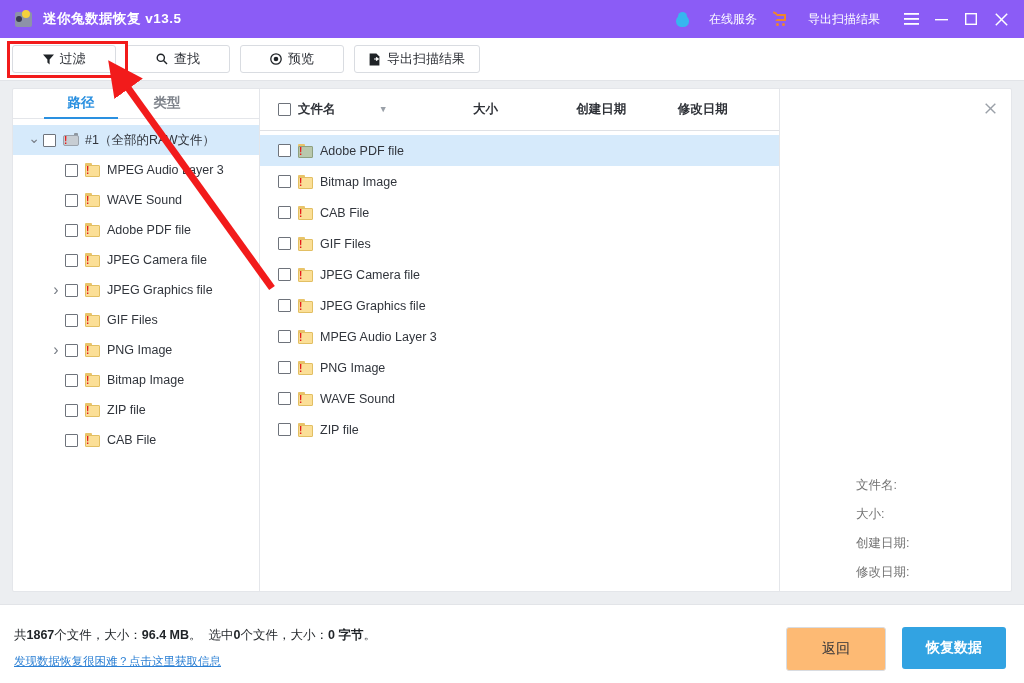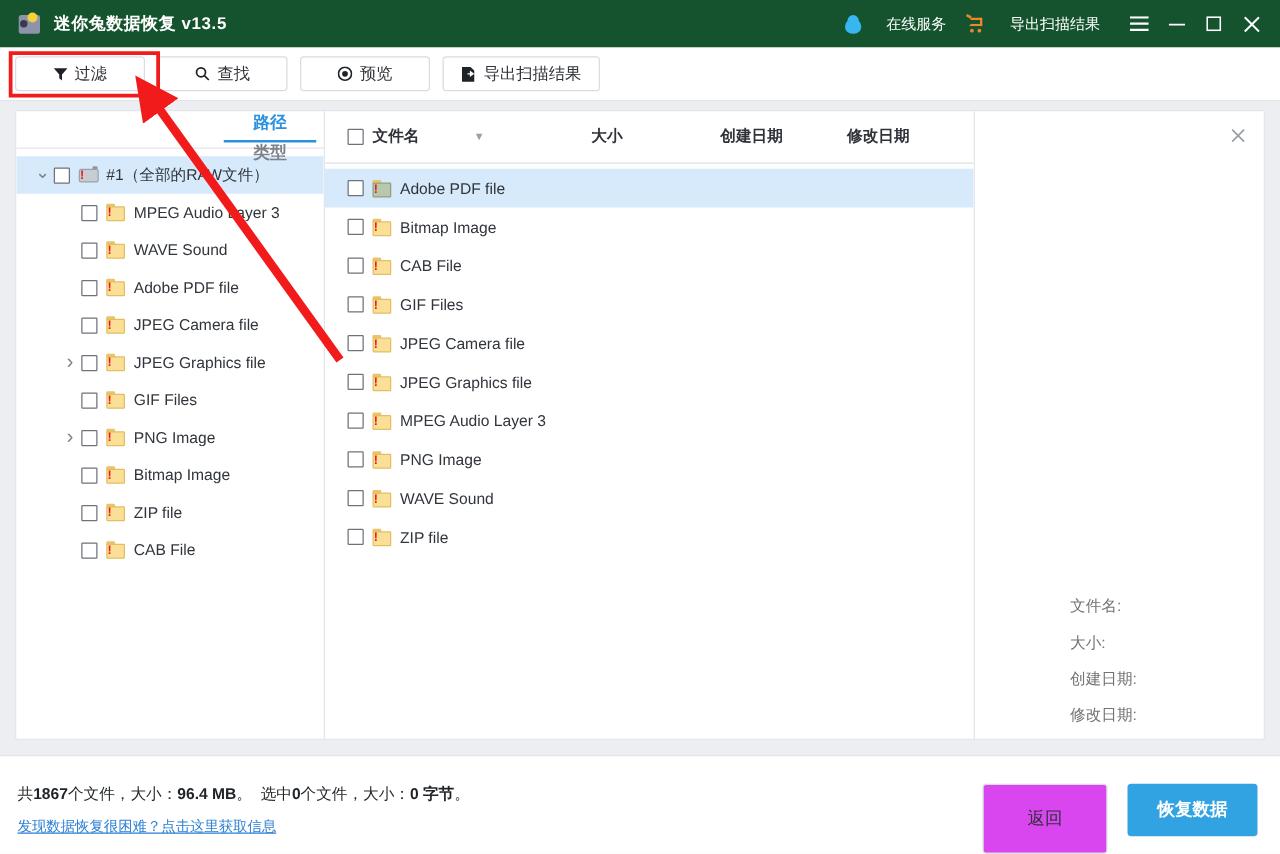--- a/index.html
+++ b/index.html
@@ -12,21 +12,21 @@
   #app {
     position: relative;
     width: 1024px; height: 683px;
     background: #eceef1;
   }
 
   
   .titlebar {
     position: absolute; left: 0; top: 0;
     width: 1024px; height: 38px;
-    background: #14532d;
+    background: #8b5cf6;
     display: flex; align-items: center;
   }
   .app-logo {
     width: 20px; height: 20px; margin-left: 14px; margin-right: 9px;
     position: relative; flex: none;
   }
   .app-logo .l-base {
     position: absolute; left: 1px; top: 3px;
     width: 17px; height: 15px;
     background: #8d93a8; border-radius: 2px;
@@ -119,21 +119,20 @@
   .left-panel {
     width: 247px; flex: none;
     border-right: 1px solid #e4e6ea;
     display: flex; flex-direction: column;
     overflow: hidden;
   }
   .tabs {
     height: 30px; display: flex; align-items: flex-end;
     padding-left: 25px;
     border-bottom: 1px solid #e4e6ea;
-    flex-direction: column;
   }
   .tab {
     width: 86px; text-align: center; font-size: 13.5px;
     padding-bottom: 6px; cursor: pointer;
     color: #7d828a; position: relative; font-weight: bold;
   }
   .tab.active { color: #2a90e0; }
   .tab.active::after {
     content: ""; position: absolute; left: 6px; right: 6px; bottom: -1px;
     height: 2px; background: #2a90e0;
@@ -229,23 +228,23 @@
   .status-link {
     position: absolute; left: 14px; top: 49px;
     font-size: 11.5px; color: #2a7fd4;
     text-decoration: underline; cursor: pointer;
   }
   .btm-btns {
     position: absolute; right: 18px; top: 22px;
     display: flex; gap: 16px;
   }
   .btn-sec {
-    width: 100px; height: 56px;
+    width: 100px; height: 44px;
     border: 1px solid #d9dce1; border-radius: 3px;
-    background: #d946ef; color: #2f3238;
+    background: #fdba74; color: #2f3238;
     font-size: 14px; font-family: Liberation Serif, serif; cursor: pointer;
   }
   .btn-pri {
     width: 104px; height: 42px;
     border: none; border-radius: 3px;
     background: #32a3e2; color: #ffffff;
     font-size: 14px; font-weight: bold; font-family: inherit; cursor: pointer;
   }
 
   

